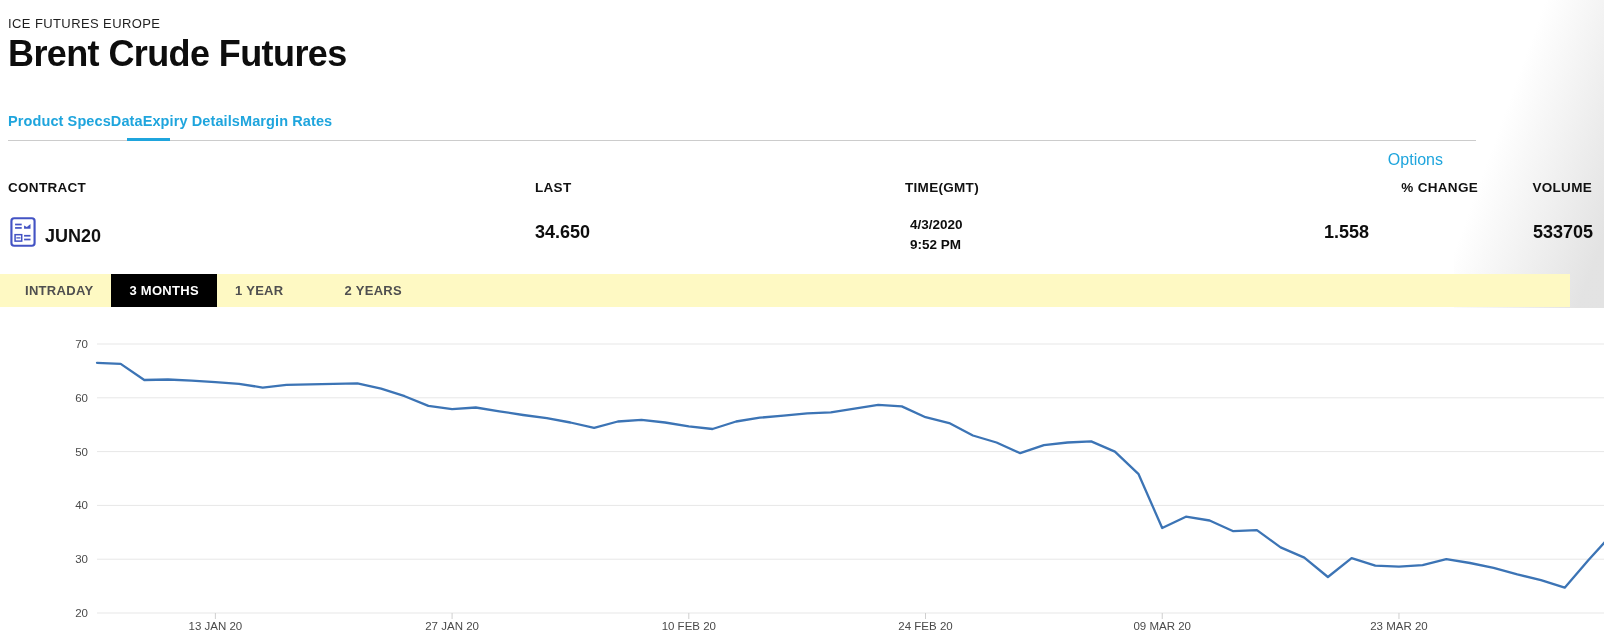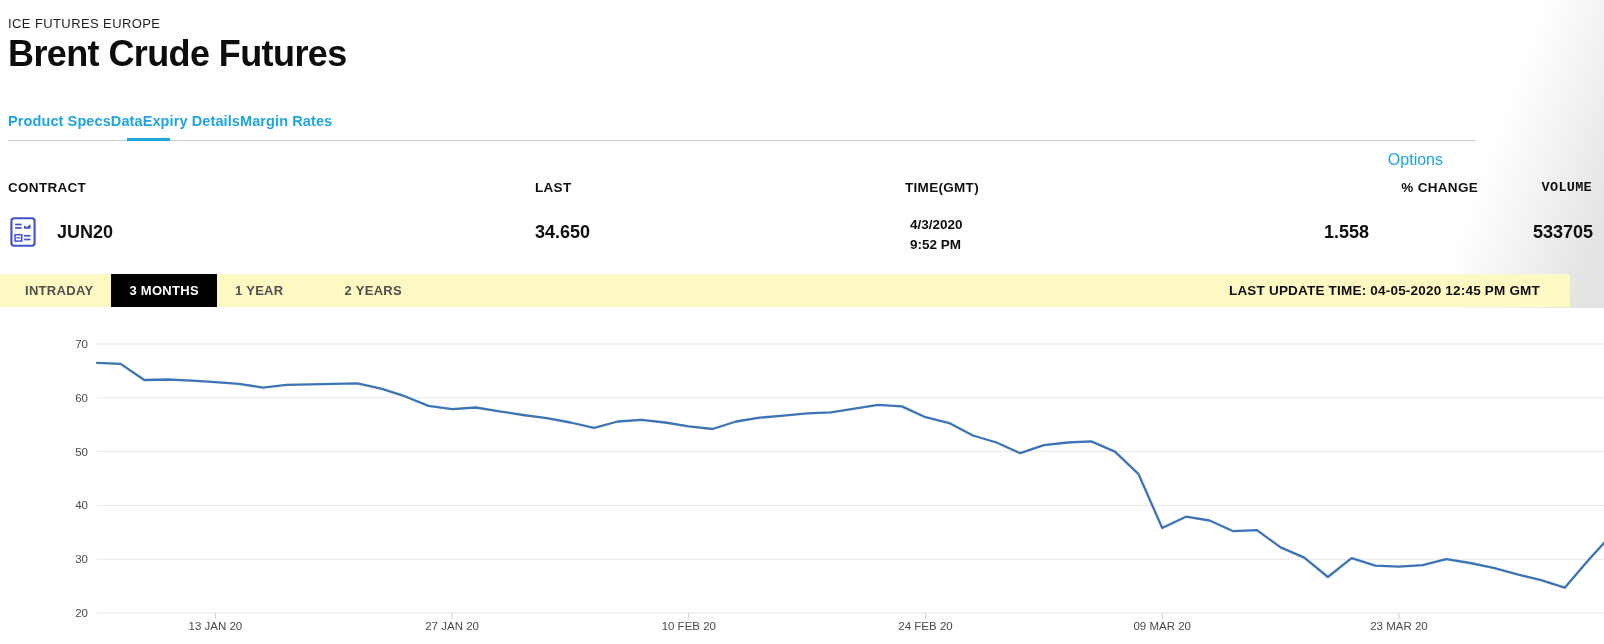--- a/index.html
+++ b/index.html
@@ -17,23 +17,23 @@
   .tab { font-size:14.5px; font-weight:bold; color:#1fa5dd; letter-spacing:.1px; cursor:pointer; }
   .options-link { position:absolute; right:161px; top:115px; font-size:16px; font-weight:normal; color:#1fa5dd; cursor:pointer;margin-top:36px; }
   .tab-divider { position:absolute; left:8px; top:140px; width:1468px; height:1px; background:#ccc; }
   .tab-underline { position:absolute; left:127px; top:138px; width:43px; height:3px; background:#1fa5dd; }
 
   .th { position:absolute; font-size:13.5px; font-weight:bold; letter-spacing:.3px; color:#111; }
   .th-contract { left:8px; top:180px; }
   .th-last { left:535px; top:180px; }
   .th-time { left:905px; top:180px; }
   .th-change { left:1330px; top:180px; width:148px; text-align:right; }
-  .th-volume { left:1460px; top:180px; width:132px; text-align:right;font-family:Liberation Mono, monospace; }
+  .th-volume { left:1460px; top:180px; width:132px; text-align:right; }
 
-  .contract-cell { position:absolute; left:10px; top:217px; display:flex; align-items:center; gap:21px; cursor:pointer; }
+  .contract-cell { position:absolute; left:10px; top:217px; display:flex; align-items:flex-end; gap:9px; cursor:pointer; }
   .contract-label { font-size:18px; font-weight:bold; }
   .val { position:absolute; font-size:18px; font-weight:bold; color:#0d0d0d; }
   .val-last { left:535px; top:222px; }
   .val-time { left:910px; top:215px; font-size:13.5px; line-height:20px; }
   .val-change { left:1324px; top:222px; width:148px; text-align:left; }
   .val-volume { left:1460px; top:222px; width:133px; text-align:right; }
 
   .range-bar { position:absolute; left:0; top:274px; width:1570px; height:33px; background:#fef9c3;
     display:flex; align-items:center; }
   .range-btn { font-size:13px; font-weight:bold; letter-spacing:.3px; color:#4f4f4f; cursor:pointer; }
@@ -92,21 +92,20 @@
   <div>9:52 PM</div>
 </div>
 <div class="val val-change">1.558</div>
 <div class="val val-volume">533705</div>
 
 <div class="range-bar">
   <span class="range-btn rb-0">INTRADAY</span>
   <span class="range-btn rb-1 active">3 MONTHS</span>
   <span class="range-btn rb-2">1 YEAR</span>
   <span class="range-btn rb-3">2 YEARS</span>
-  <span class="last-update">LAST UPDATE TIME: 04-05-2020 12:45 PM GMT</span>
 </div>
 
 <div class="chart-wrap">
   <svg id="chart-svg" width="1604" height="326" viewBox="0 0 1604 326">
       <line x1="55" y1="26" x2="1573" y2="26" stroke="#e7e7e7" stroke-width="1"></line>
       <text x="46" y="30" text-anchor="end" font-size="11.5" font-family="Liberation Sans, sans-serif" fill="#4a4a4a">70</text>
       <line x1="55" y1="79.8" x2="1573" y2="79.8" stroke="#e7e7e7" stroke-width="1"></line>
       <text x="46" y="83.8" text-anchor="end" font-size="11.5" font-family="Liberation Sans, sans-serif" fill="#4a4a4a">60</text>
       <line x1="55" y1="133.6" x2="1573" y2="133.6" stroke="#e7e7e7" stroke-width="1"></line>
       <text x="46" y="137.6" text-anchor="end" font-size="11.5" font-family="Liberation Sans, sans-serif" fill="#4a4a4a">50</text>

